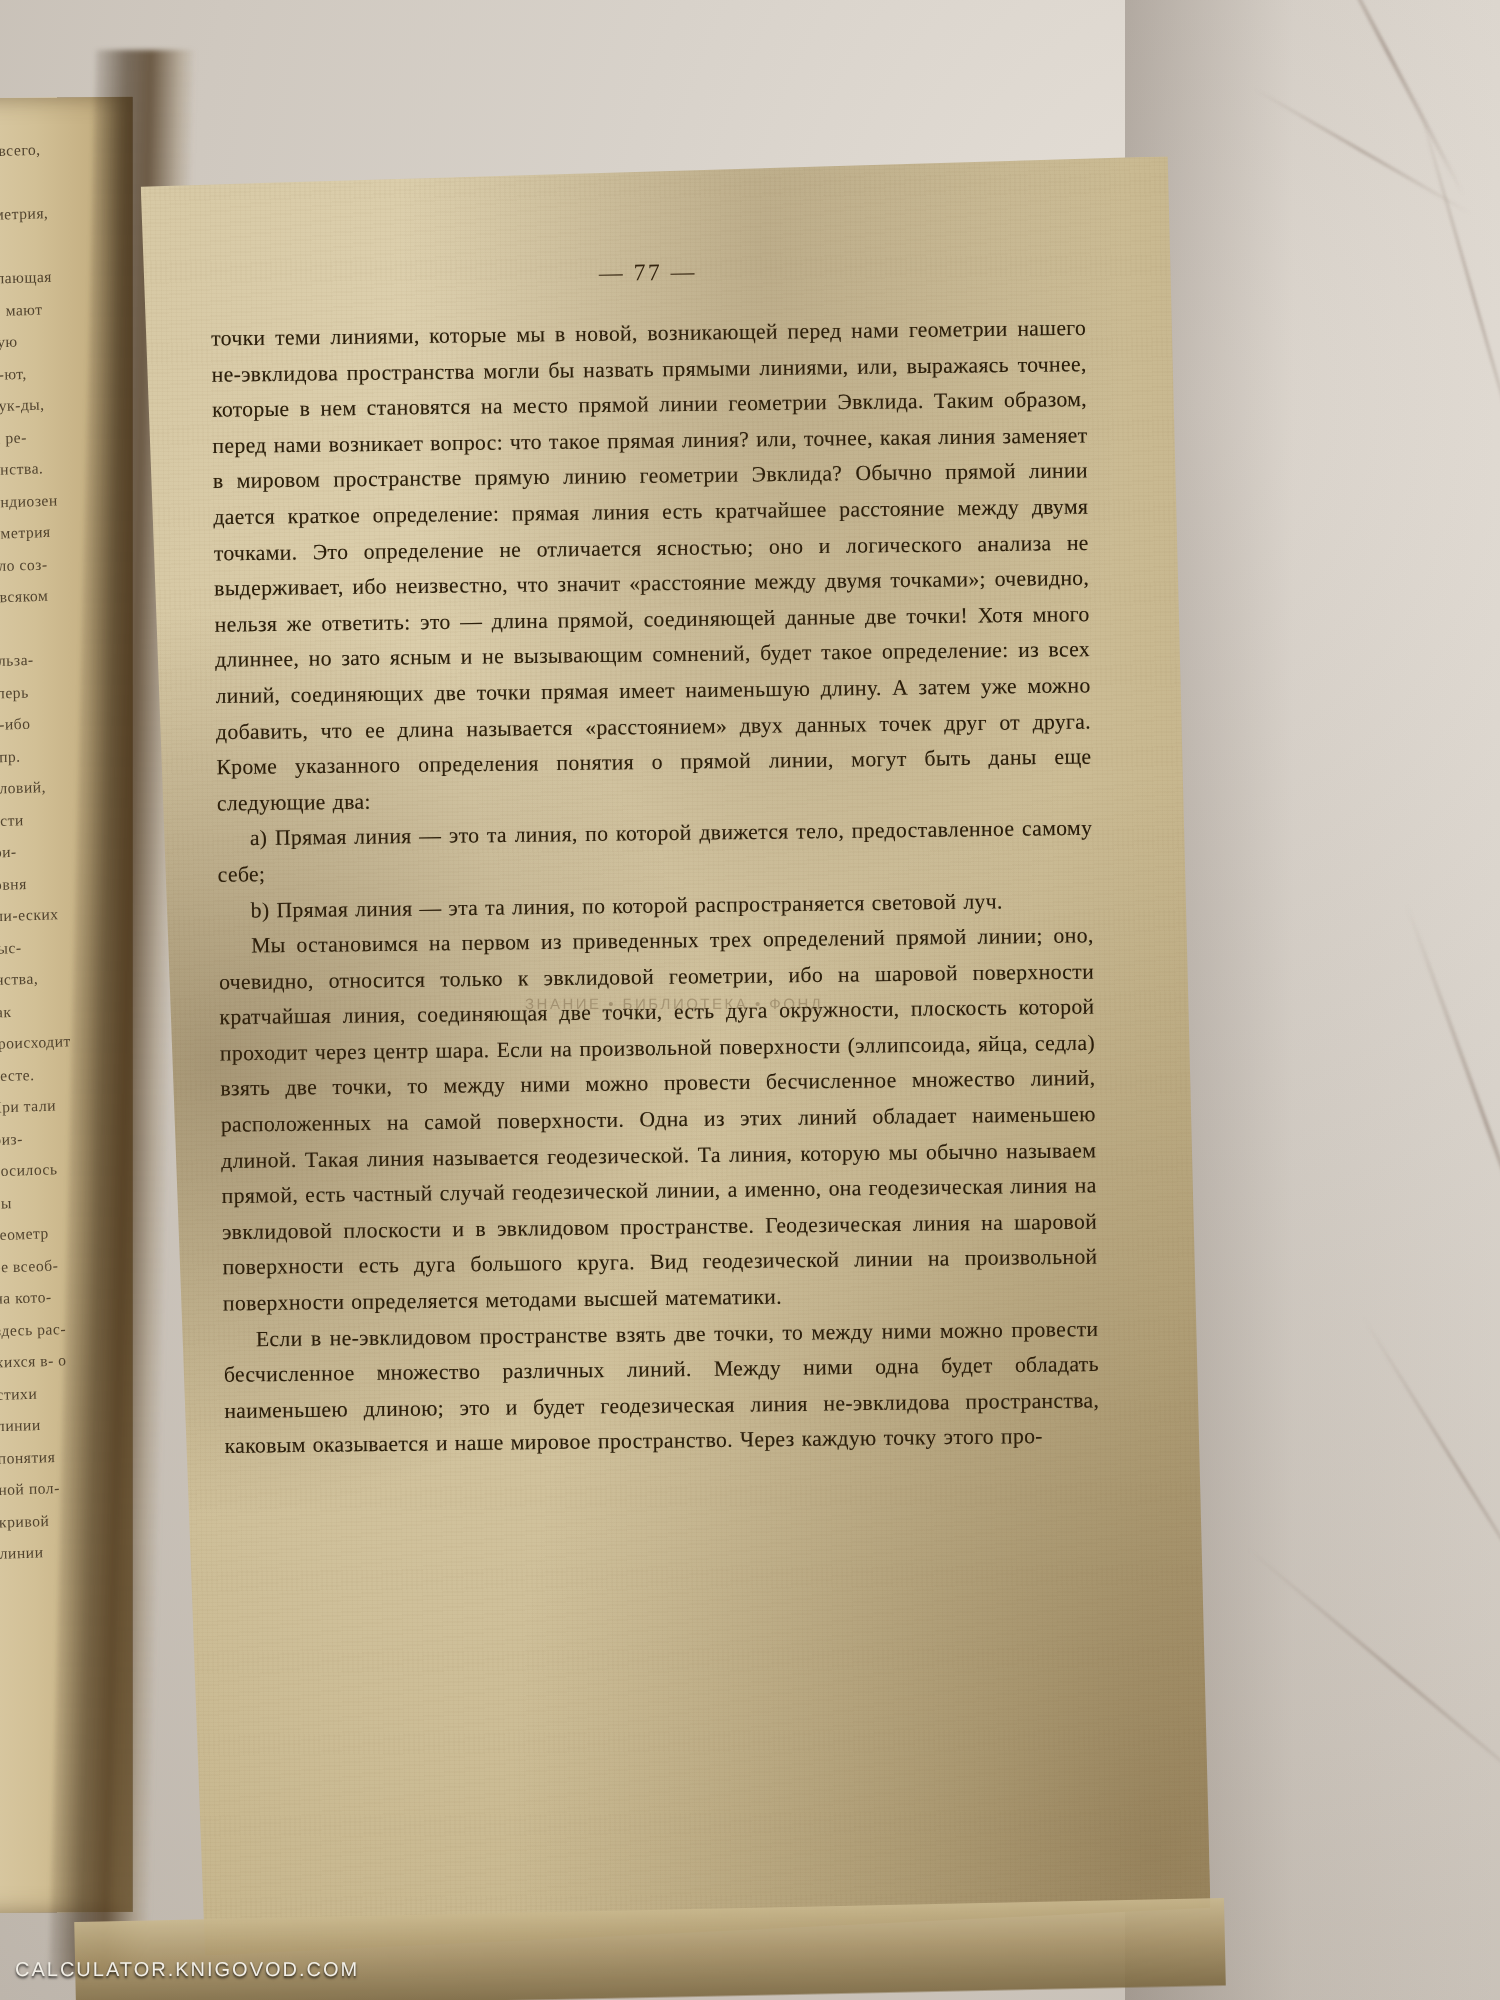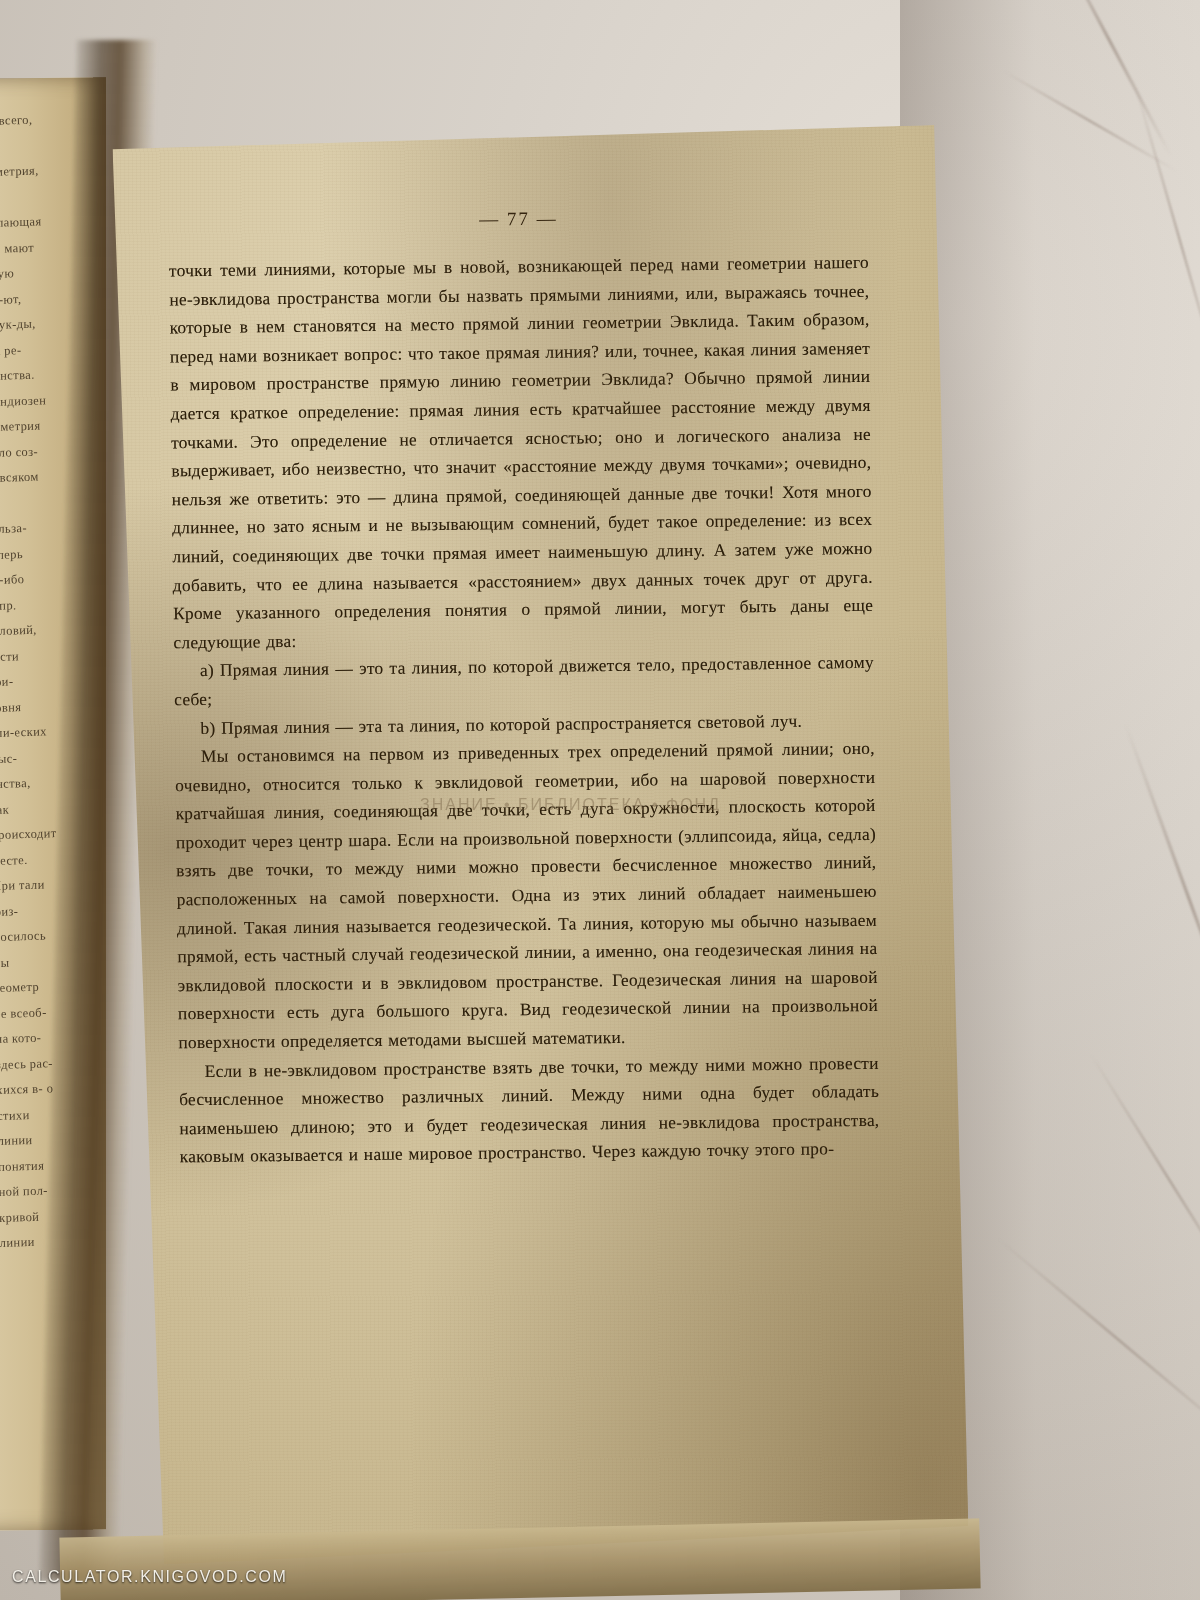--- a/index.html
+++ b/index.html
@@ -133,21 +133,21 @@
   }
   p.indent { text-indent: 26px; }
 
   
   #text-block { mix-blend-mode: multiply; }
 
   
   #page-watermark {
     position: absolute;
     left: 420px; top: 796px;
-    font-size: 16px;
+    font-size: 12px;
     letter-spacing: 2px;
     color: rgba(120,100,70,.45);
     font-family: "Liberation Sans", sans-serif;
     pointer-events: none;
   }
 
   
   #site-watermark {
     position: absolute;
     left: 12px; bottom: 14px;

